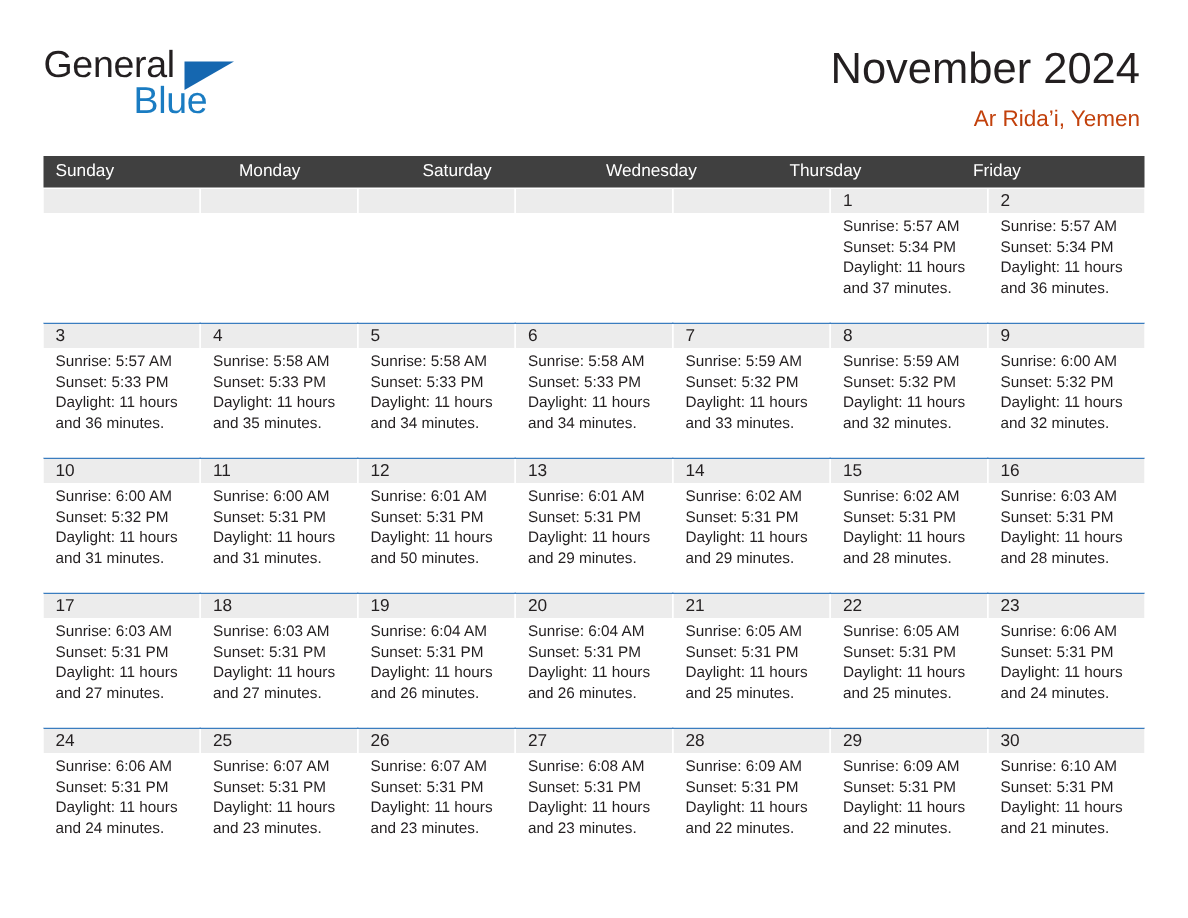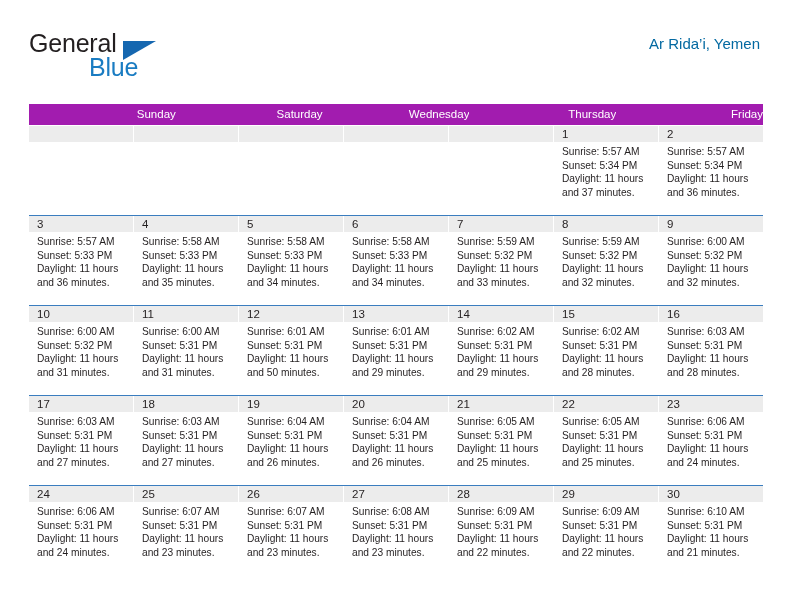--- a/index.html
+++ b/index.html
@@ -79,37 +79,36 @@
     font-size: 29px;
     line-height: 36px;
     color: #231f20;
     font-weight: normal;
     white-space: nowrap;
   }
   .cal-subtitle {
     margin-top: 6px;
     font-size: 15px;
     line-height: 19px;
-    color: #0369a1;
+    color: #c2410c;
     white-space: nowrap;
   }
 
   
   .calendar {
     position: absolute;
     left: 29px;
     top: 104px;
     width: 734px;
   }
 
   .weekday-row {
     display: flex;
-    background: #a21caf;
+    background: #404040;
     height: 21px;
-    text-align: right;
   }
   .weekday-cell {
     flex: 1 1 0;
     color: #ffffff;
     font-size: 11.5px;
     line-height: 21px;
     padding-left: 8px;
     box-sizing: border-box;
     white-space: nowrap;
     overflow: hidden;
@@ -169,29 +168,31 @@
 
   <div class="header">
 
     <div class="brand">
       <span class="brand-general">General</span>
       <span class="brand-triangle"></span>
       <span class="brand-blue">Blue</span>
     </div>
 
     <div class="title-block">
+      <div class="cal-title">November 2024</div>
       <div class="cal-subtitle">Ar Rida’i, Yemen</div>
     </div>
 
   </div>
 
   <div class="calendar">
 
     <div class="weekday-row">
       <div class="weekday-cell">Sunday</div>
+      <div class="weekday-cell">Monday</div>
       <div class="weekday-cell">Saturday</div>
       <div class="weekday-cell">Wednesday</div>
       <div class="weekday-cell">Thursday</div>
       <div class="weekday-cell">Friday</div>
     </div>
 
     <div class="week-row first">
       <div class="day-cell empty">
         <div class="day-number"></div>
         <div class="day-info">

